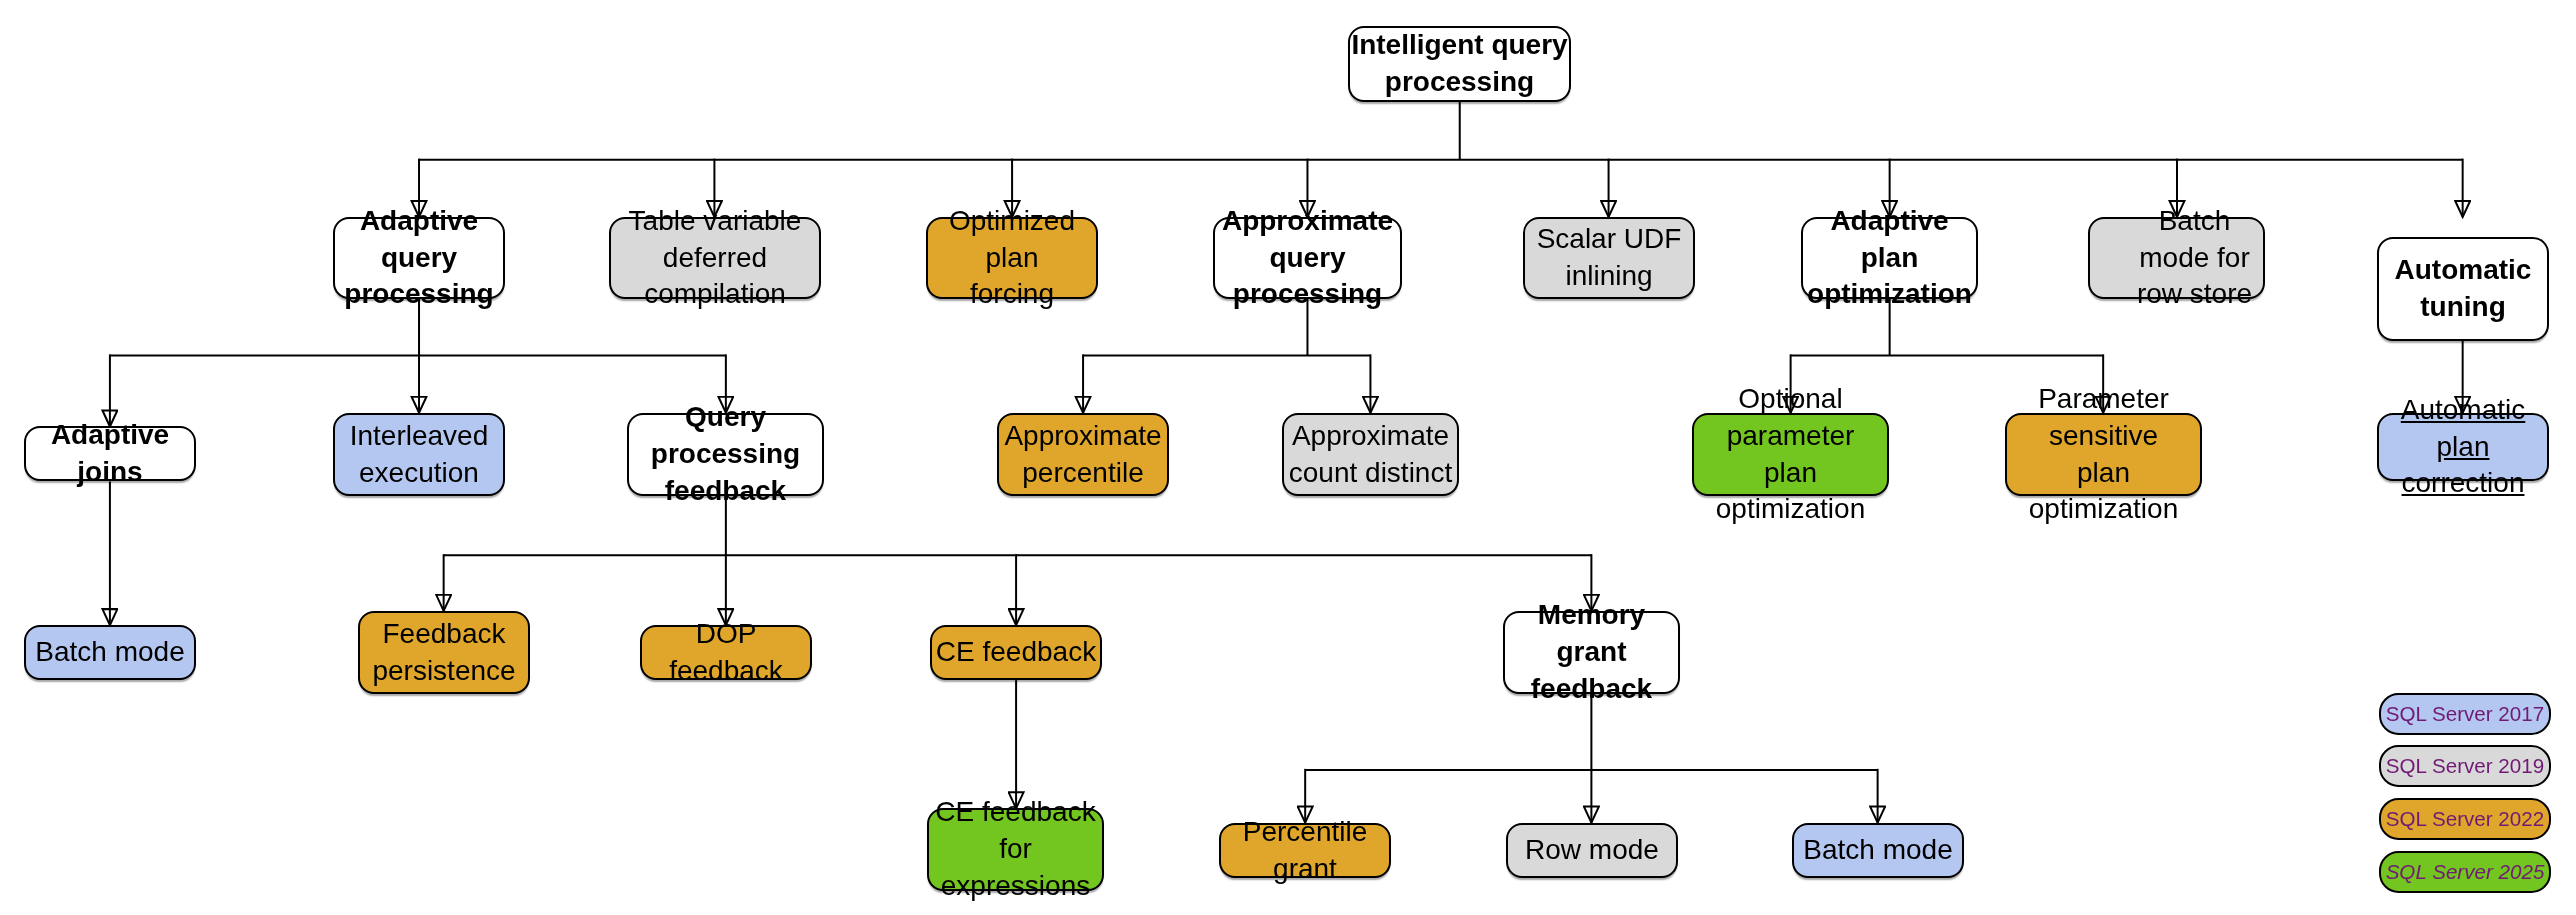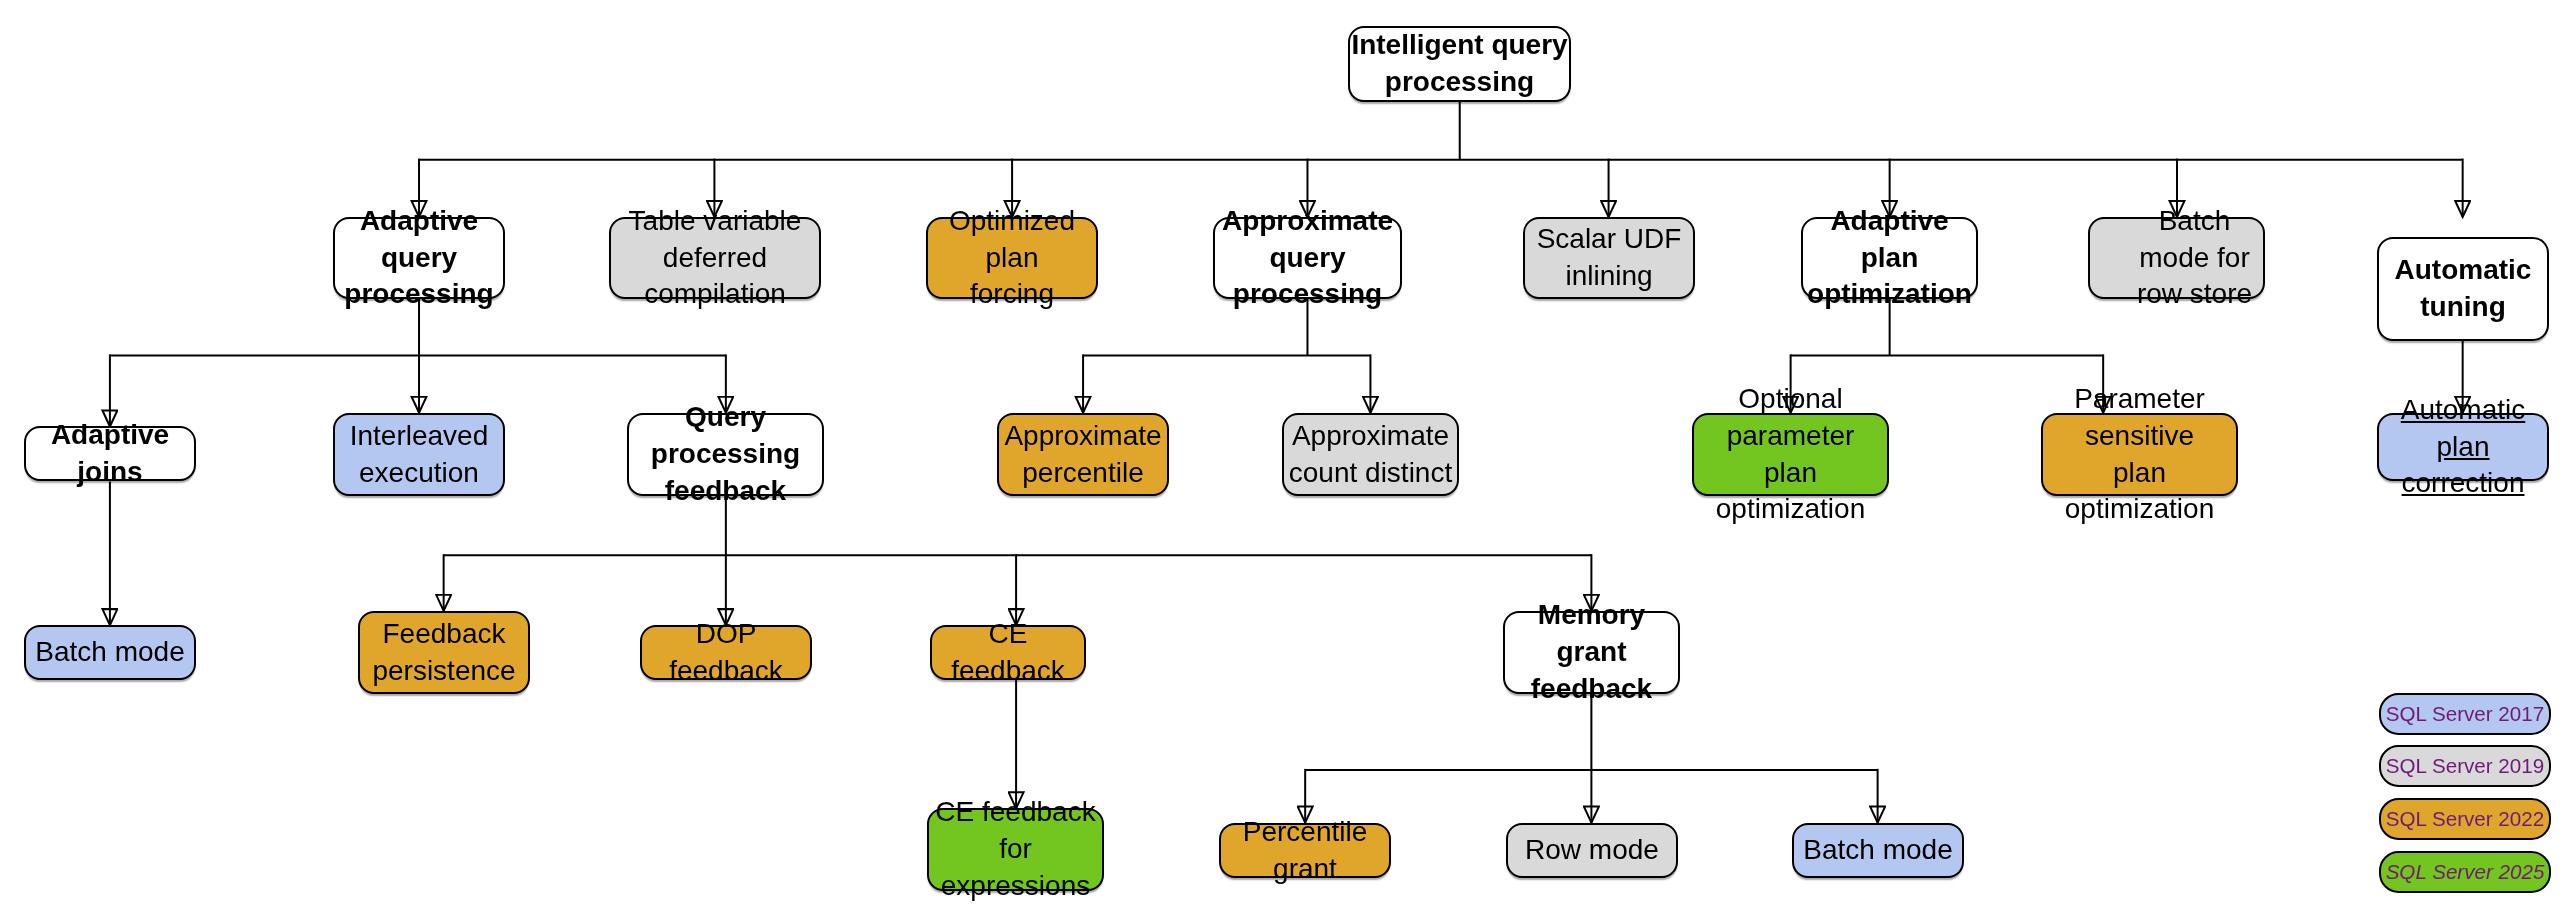--- a/index.html
+++ b/index.html
@@ -126,30 +126,30 @@
   <div class="node" style="left:333px;top:413px;width:172px;height:83px;" data-version="v2017">Interleaved
 execution</div>
   <div class="node" style="left:627px;top:413px;width:197px;height:83px;" data-version="base">Query processing
 feedback</div>
   <div class="node" style="left:997px;top:413px;width:172px;height:83px;" data-version="v2022">Approximate
 percentile</div>
   <div class="node" style="left:1282px;top:413px;width:177px;height:83px;" data-version="v2019">Approximate
 count distinct</div>
   <div class="node" style="left:1692px;top:413px;width:197px;height:83px;" data-version="v2025">Optional parameter
 plan optimization</div>
-  <div class="node" style="left:2005px;top:413px;width:197px;height:83px;margin-left:36px;" data-version="v2022">Parameter sensitive
+  <div class="node" style="left:2005px;top:413px;width:197px;height:83px;" data-version="v2022">Parameter sensitive
 plan optimization</div>
   <div class="node" style="left:2377px;top:413px;width:172px;height:68px;text-decoration:underline;" data-version="v2017">Automatic plan
 correction</div>
 
   <div class="node" style="left:24px;top:625px;width:172px;height:55px;" data-version="v2017">Batch mode</div>
   <div class="node" style="left:358px;top:611px;width:172px;height:83px;" data-version="v2022">Feedback
 persistence</div>
   <div class="node" style="left:640px;top:625px;width:172px;height:55px;" data-version="v2022">DOP feedback</div>
-  <div class="node" style="left:930px;top:625px;width:156px;height:55px;" data-version="v2022">CE feedback</div>
+  <div class="node" style="left:930px;top:625px;width:172px;height:55px;" data-version="v2022">CE feedback</div>
   <div class="node" style="left:1503px;top:611px;width:177px;height:83px;" data-version="base">Memory grant
 feedback</div>
 
   <div class="node" style="left:927px;top:808px;width:177px;height:83px;" data-version="v2025">CE feedback for
 expressions</div>
   <div class="node" style="left:1219px;top:823px;width:172px;height:55px;" data-version="v2022">Percentile grant</div>
   <div class="node" style="left:1506px;top:823px;width:172px;height:55px;" data-version="v2019">Row mode</div>
   <div class="node" style="left:1792px;top:823px;width:172px;height:55px;" data-version="v2017">Batch mode</div>
 
   <div>

